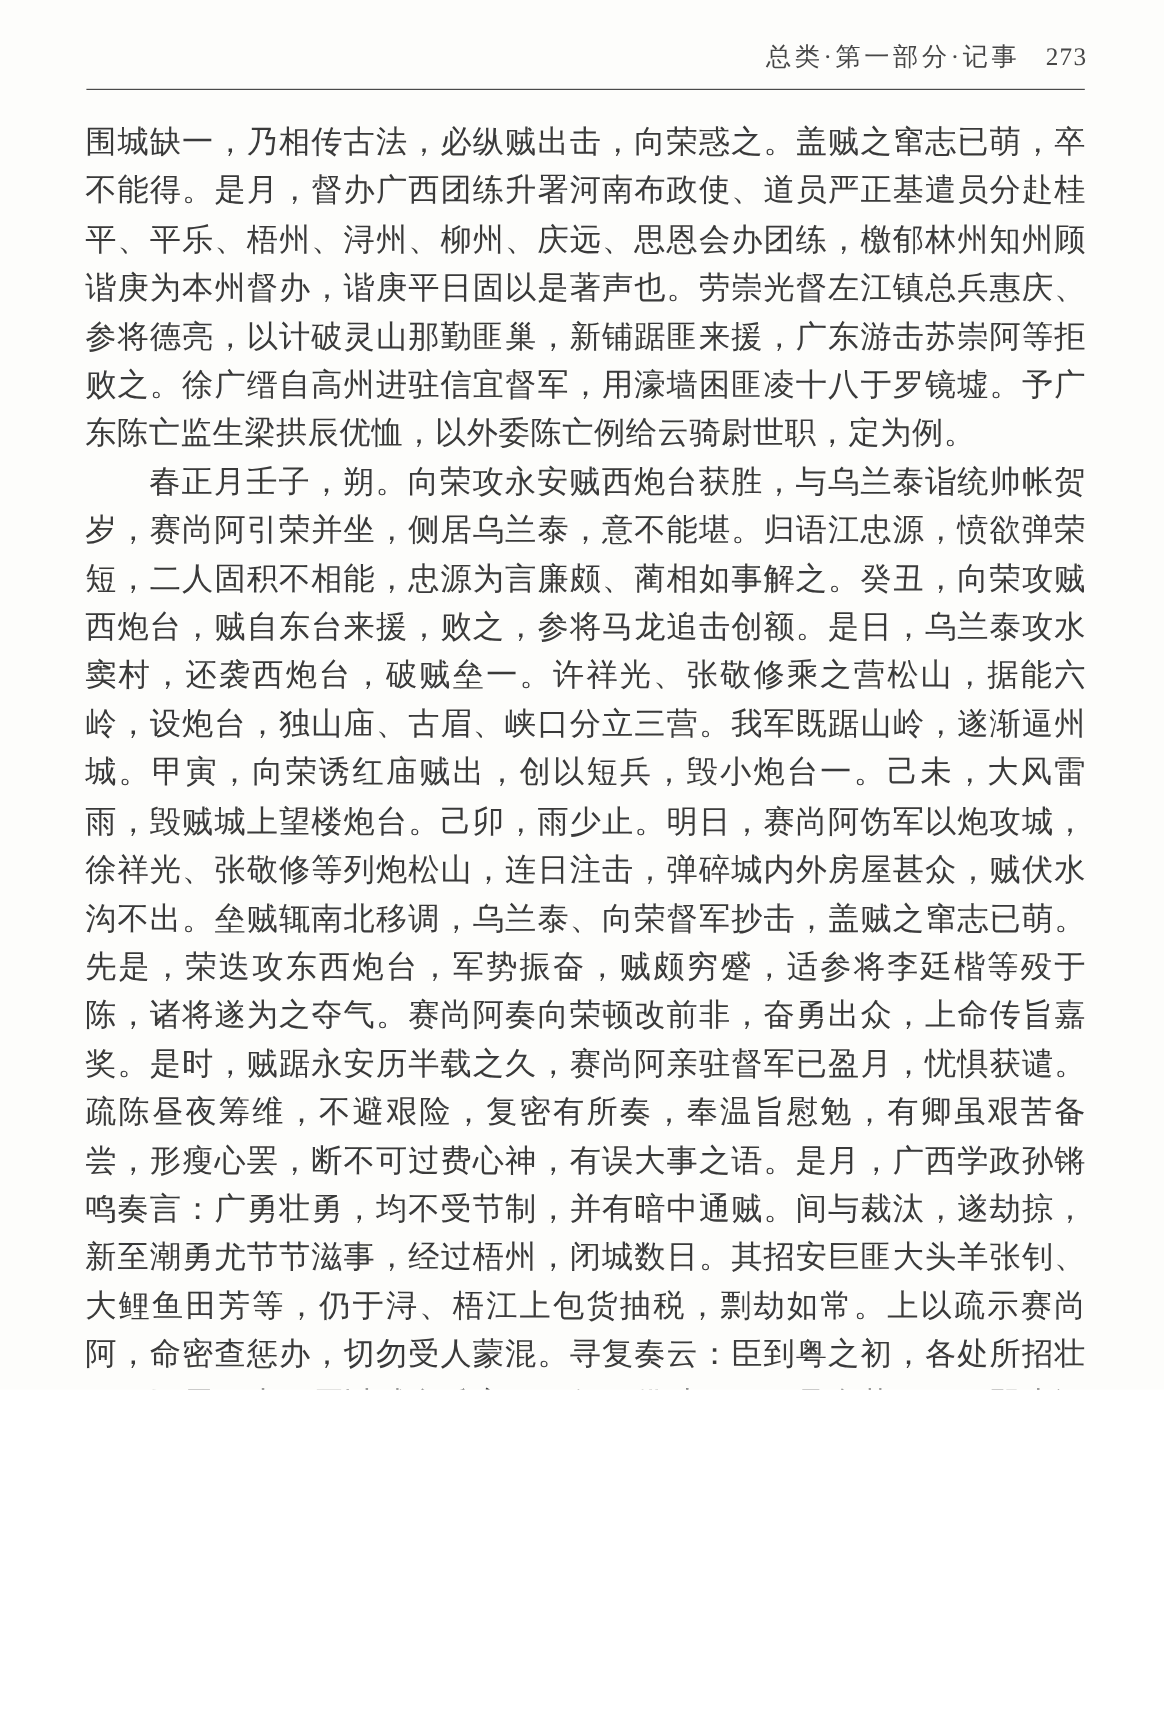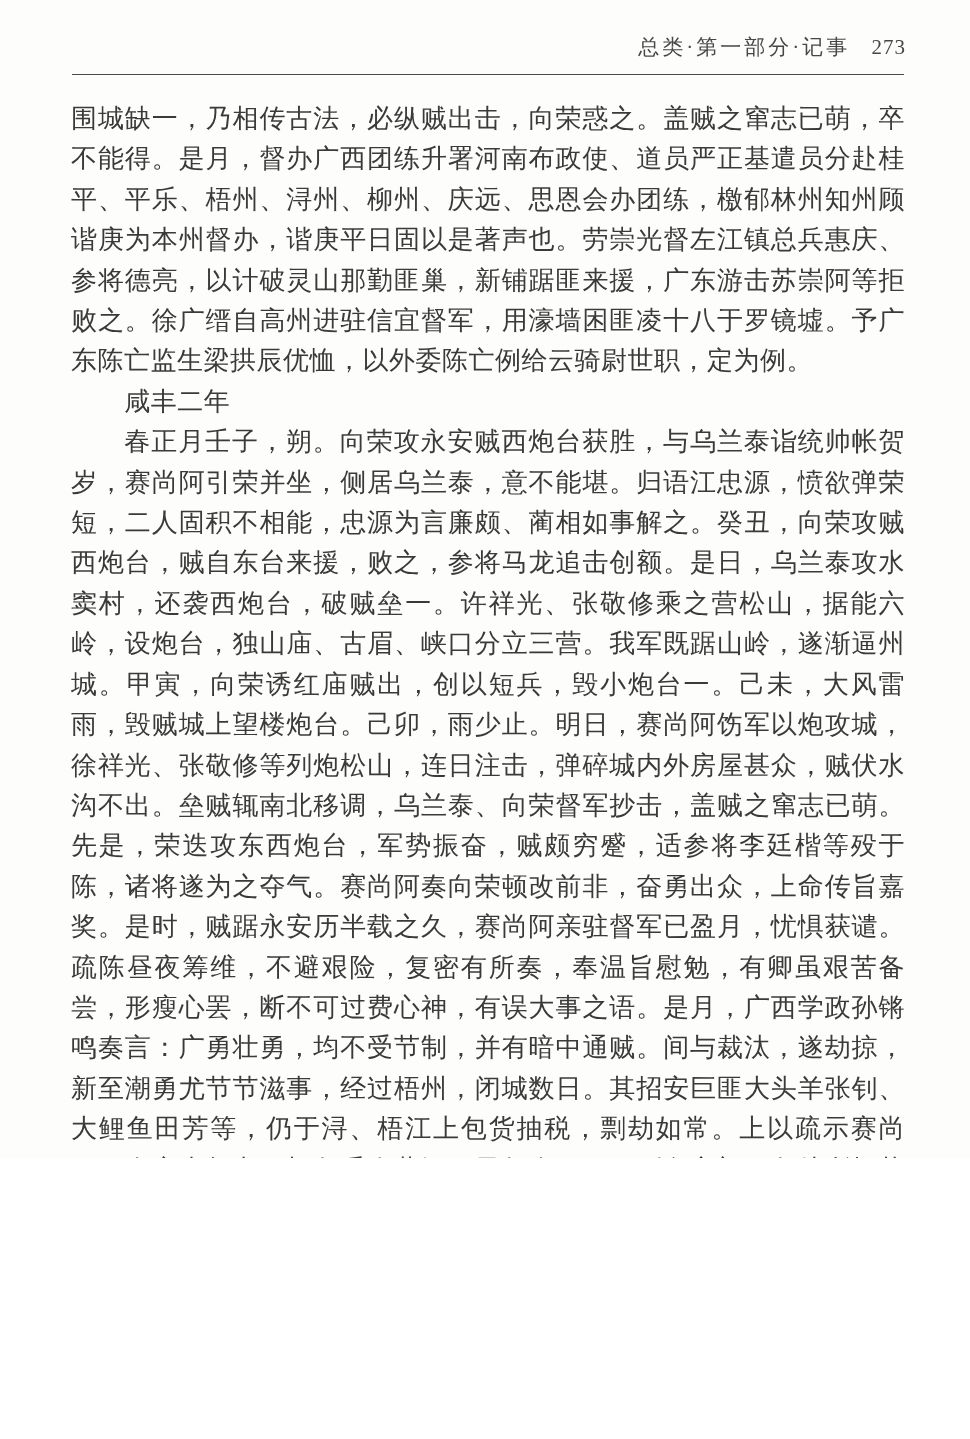--- a/index.html
+++ b/index.html
@@ -73,17 +73,16 @@
 
   <div class="page-header">
     <span class="running-head">总类·第一部分·记事</span>
     <span class="page-number">273</span>
   </div>
 
   <div class="header-rule"></div>
 
   <div class="page-body">
     <p class="para-continuation">围城缺一，乃相传古法，必纵贼出击，向荣惑之。盖贼之窜志已萌，卒不能得。是月，督办广西团练升署河南布政使、道员严正基遣员分赴桂平、平乐、梧州、浔州、柳州、庆远、思恩会办团练，檄郁林州知州顾谐庚为本州督办，谐庚平日固以是著声也。劳崇光督左江镇总兵惠庆、参将德亮，以计破灵山那勤匪巢，新铺踞匪来援，广东游击苏崇阿等拒败之。徐广缙自高州进驻信宜督军，用濠墙困匪凌十八于罗镜墟。予广东陈亡监生梁拱辰优恤，以外委陈亡例给云骑尉世职，定为例。</p>
-    <p class="section-heading">咸丰二年</p>
     <p class="para-indent">春正月壬子，朔。向荣攻永安贼西炮台获胜，与乌兰泰诣统帅帐贺岁，赛尚阿引荣并坐，侧居乌兰泰，意不能堪。归语江忠源，愤欲弹荣短，二人固积不相能，忠源为言廉颇、蔺相如事解之。癸丑，向荣攻贼西炮台，贼自东台来援，败之，参将马龙追击创额。是日，乌兰泰攻水窦村，还袭西炮台，破贼垒一。许祥光、张敬修乘之营松山，据能六岭，设炮台，独山庙、古眉、峡口分立三营。我军既踞山岭，遂渐逼州城。甲寅，向荣诱红庙贼出，创以短兵，毁小炮台一。己未，大风雷雨，毁贼城上望楼炮台。己卯，雨少止。明日，赛尚阿饬军以炮攻城，徐祥光、张敬修等列炮松山，连日注击，弹碎城内外房屋甚众，贼伏水沟不出。垒贼辄南北移调，乌兰泰、向荣督军抄击，盖贼之窜志已萌。先是，荣迭攻东西炮台，军势振奋，贼颇穷蹙，适参将李廷楷等殁于陈，诸将遂为之夺气。赛尚阿奏向荣顿改前非，奋勇出众，上命传旨嘉奖。是时，贼踞永安历半载之久，赛尚阿亲驻督军已盈月，忧惧获谴。疏陈昼夜筹维，不避艰险，复密有所奏，奉温旨慰勉，有卿虽艰苦备尝，形瘦心罢，断不可过费心神，有误大事之语。是月，广西学政孙锵鸣奏言：广勇壮勇，均不受节制，并有暗中通贼。间与裁汰，遂劫掠，新至潮勇尤节节滋事，经过梧州，闭城数日。其招安巨匪大头羊张钊、大鲤鱼田芳等，仍于浔、梧江上包货抽税，剽劫如常。上以疏示赛尚阿，命密查惩办，切勿受人蒙混。寻复奏云：臣到粤之初，各处所招壮勇，已属不少，原以贼多兵寡，不得不借助于勇，且多募一勇，即少添一贼。明知用勇之费，较兵为多，而仓卒之际，调兵则耽延时日，募勇则取之目前，当兵力难分之时，如南太股匪，实资壮勇之功。见在募东勇潮勇及本省各项壮勇，良莠不齐，奋勉出力者亦复不少。潮勇打仗骁悍异常，惟饥则回营觅食，禁之不可，少假好言，则杀贼冈顾性命，其不受节制在此，其可用亦在此。初来至梧州，因船只不齐，口粮不继，又适与东勇相值，两不相能，遂至然枪持械，经许祥光劝之，</p>
   </div>
 
 </div>
 
 </body></html>

